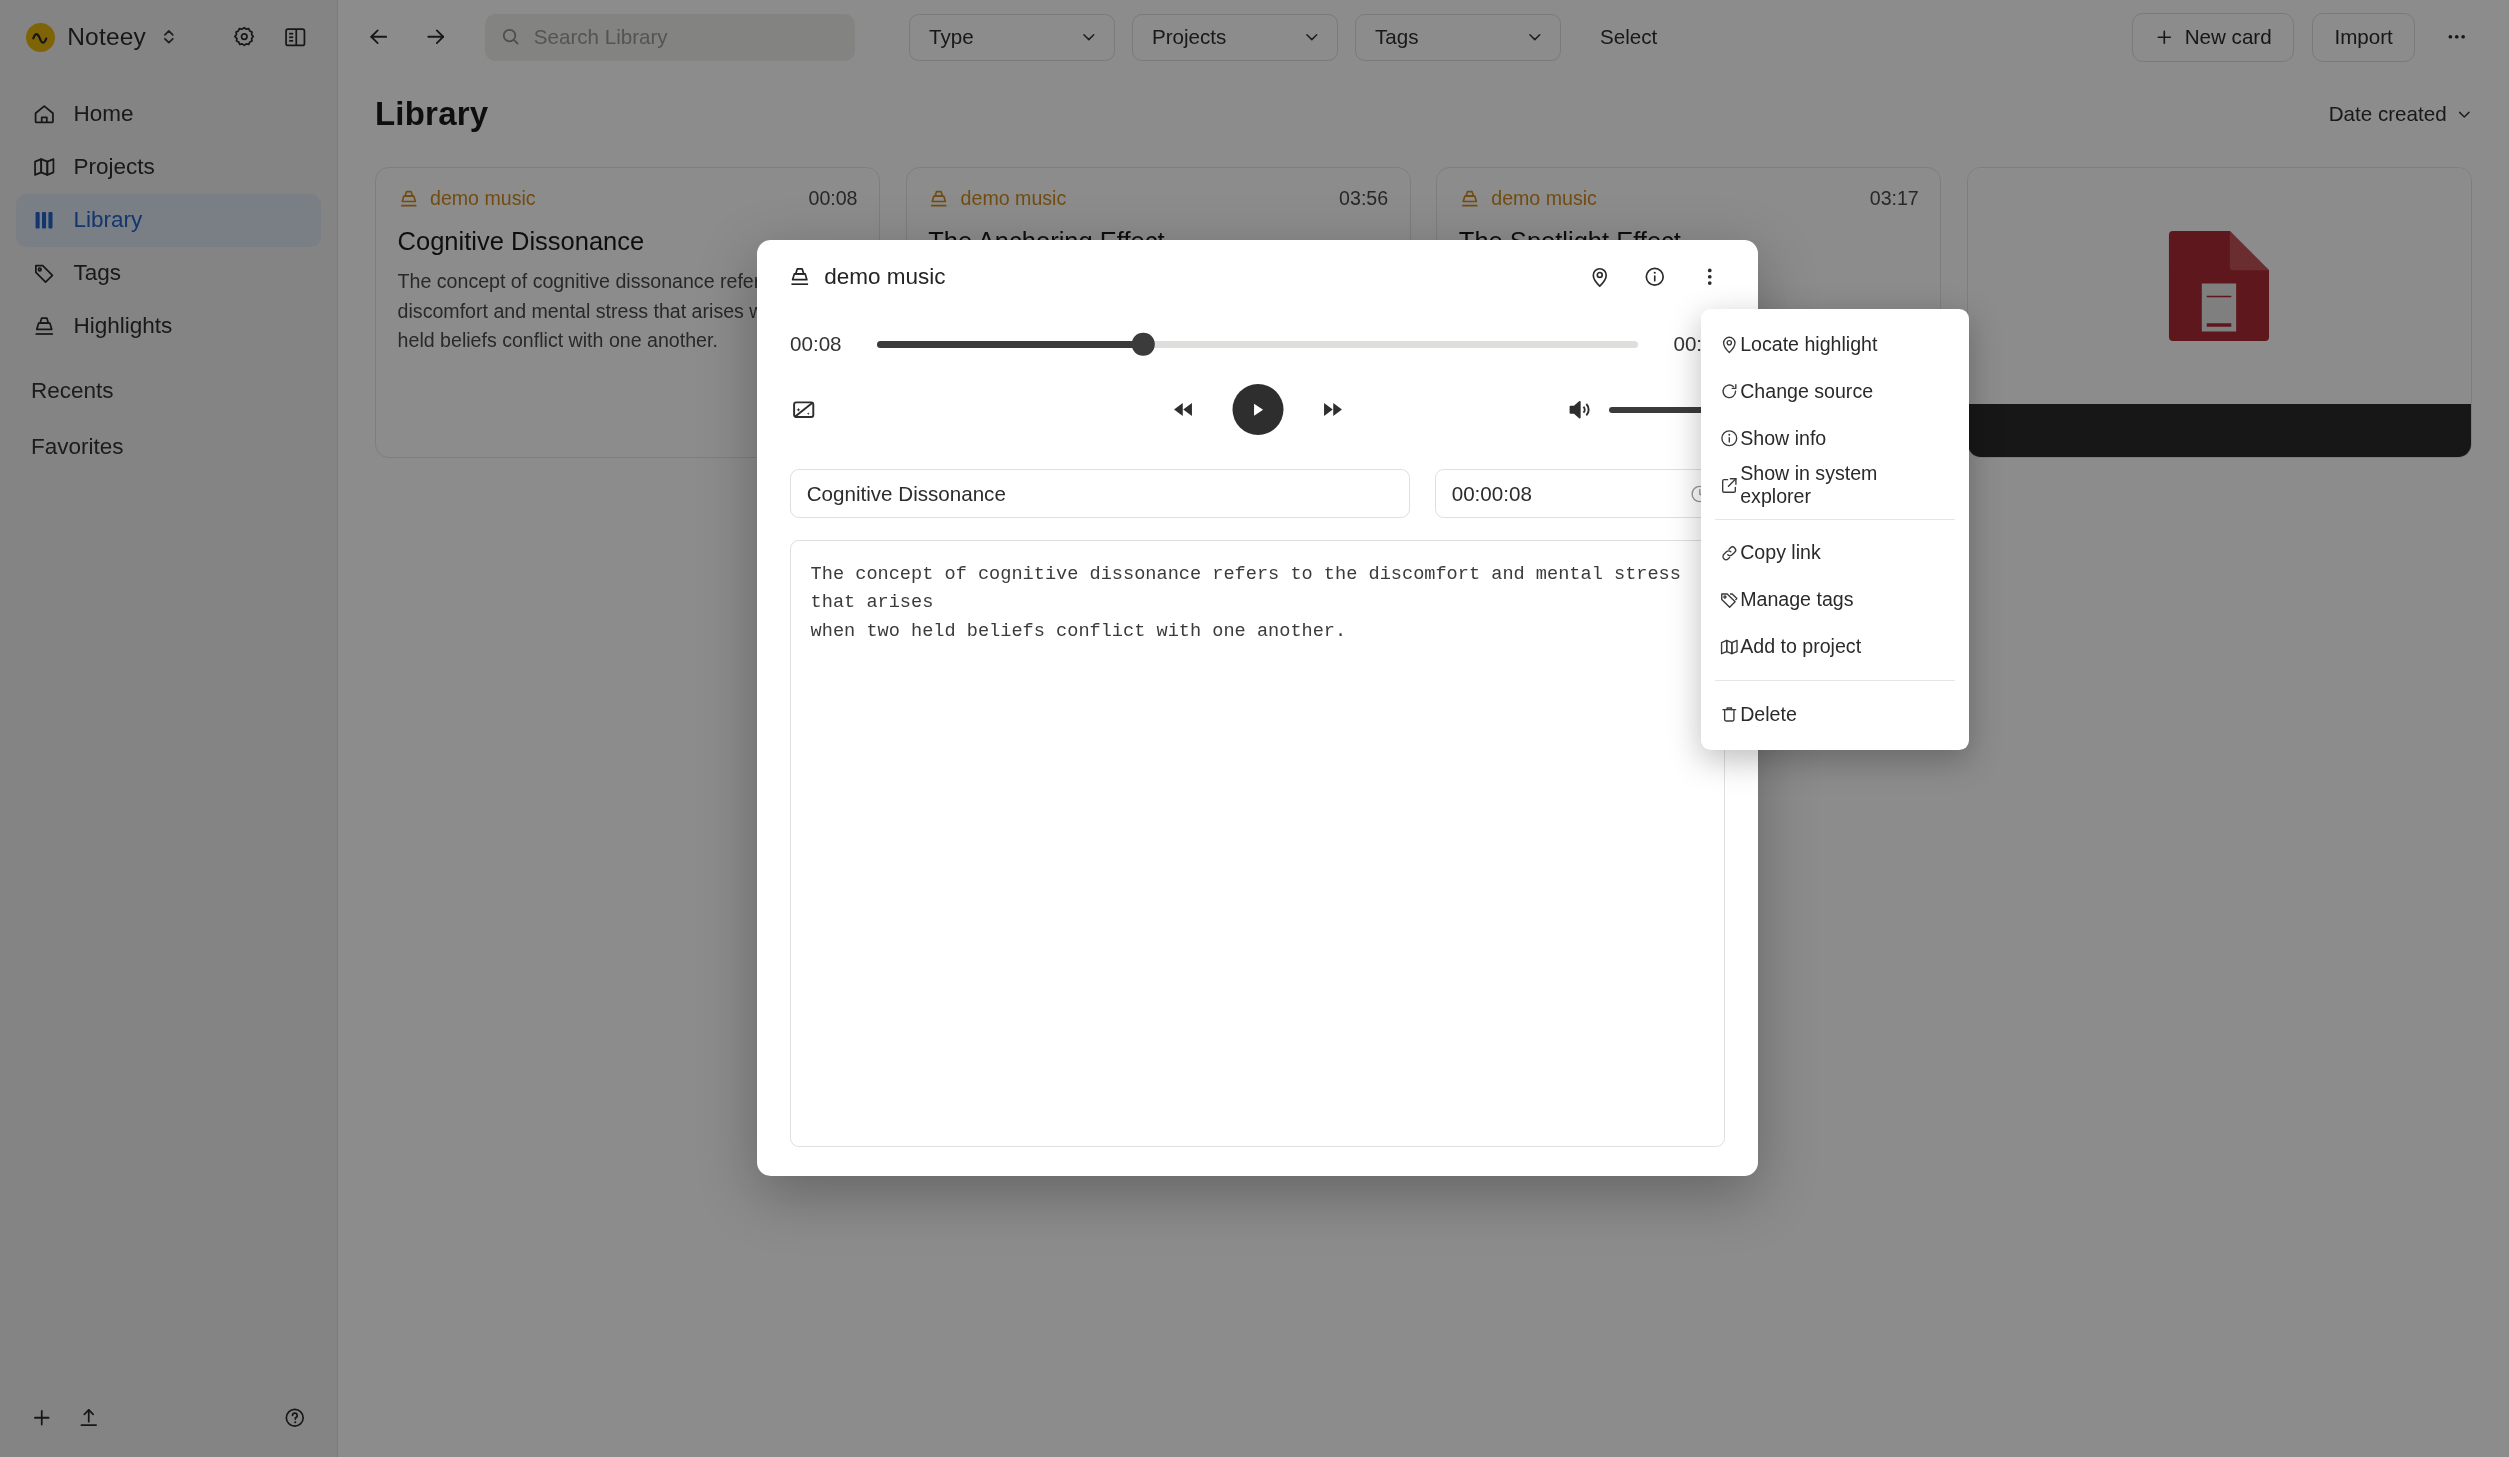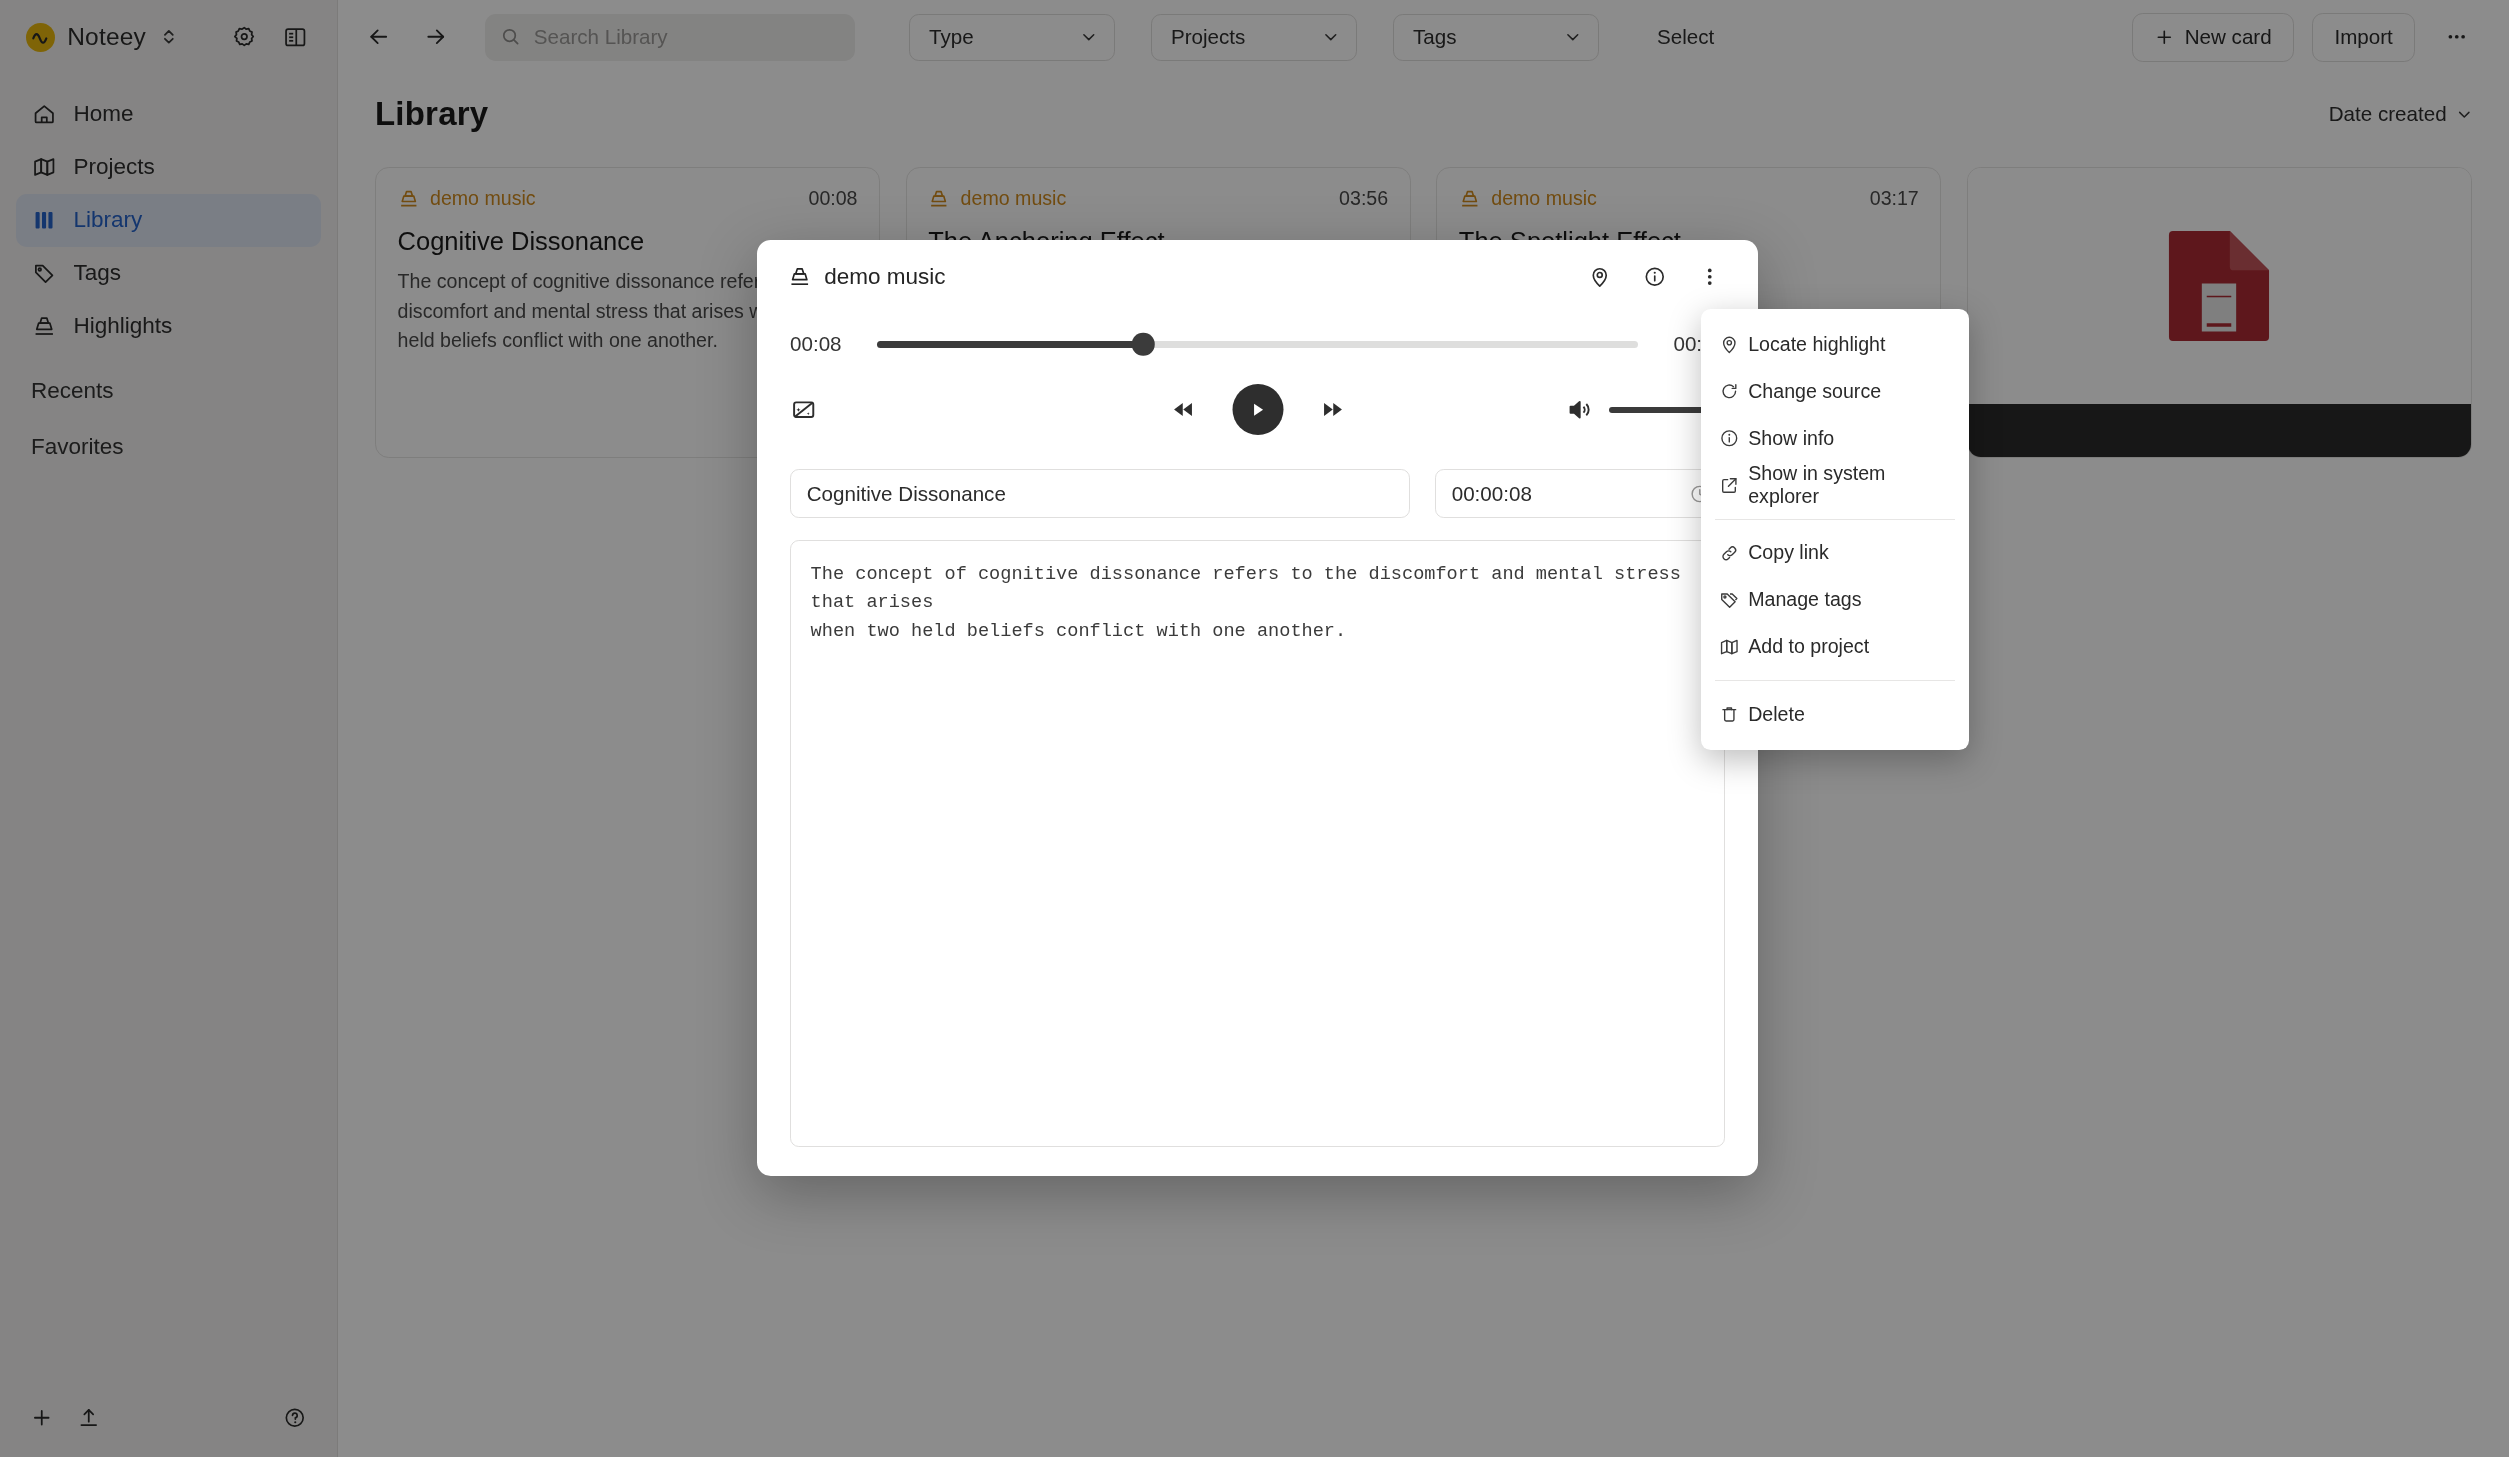--- a/index.html
+++ b/index.html
@@ -81,21 +81,21 @@
   }
   .navbtn { width: 43px; height: 43px; border-radius: 8.8px; display:flex; align-items:center; justify-content:center; cursor:pointer; }
 
   .search {
     width: 370px; height: 47px; border-radius: 10.8px;
     background: #efeeed; display: flex; align-items: center;
     gap: 11.8px; padding: 0 15.7px; margin-left: 13.7px; cursor: text; text-align: right;
   }
   .search-ph { font-size: 20.6px; color: #9b9a98; }
 
-  .filters { display: flex; align-items: center; gap: 36px; margin-left: 41px; }
+  .filters { display: flex; align-items: center; gap: 17px; margin-left: 41px; }
   .dd {
     width: 206px; height: 47px; border: 1px solid #dfdedd; border-radius: 9.8px;
     display: flex; align-items: center; justify-content: space-between;
     padding: 0 15.7px 0 18.6px; font-size: 20.6px; color: #2f2f2f; cursor: pointer; background:#fff;
   }
   .select-txt { font-size: 20.6px; color: #2f2f2f; cursor: pointer; margin-left: 21.6px; }
 
   .topbar-right { margin-left: auto; display: flex; align-items: center; gap: 17.6px; }
   .btn {
     height: 49px; border: 1px solid #dfdedd; border-radius: 10.8px; background: #fff;
@@ -199,21 +199,21 @@
 
   
   .ctxmenu {
     position: absolute; z-index: 70;
     left: 1701px; top: 309px; width: 268px;
     background: #fff; border-radius: 9.8px;
     box-shadow: 0 9.8px 33px rgba(0,0,0,.26);
     padding: 11.8px 0;
   }
   .ctx-item {
-    display: flex; align-items: center; gap: 8px;
+    display: flex; align-items: center; gap: 0;
     height: 47px; padding: 0 17.6px; font-size: 19.6px; color: #2a2a2a; cursor: pointer;
   }
   .ctx-ico { width: 21.6px; height: 21.6px; display:flex; align-items:center; justify-content:center; flex: 0 0 21.6px; }
   .ctx-sep { height: 1px; background: #e7e6e5; margin: 9.8px 13.7px; }
 
   svg { display: block; }
 </style>
 </head>
 <body>
 

